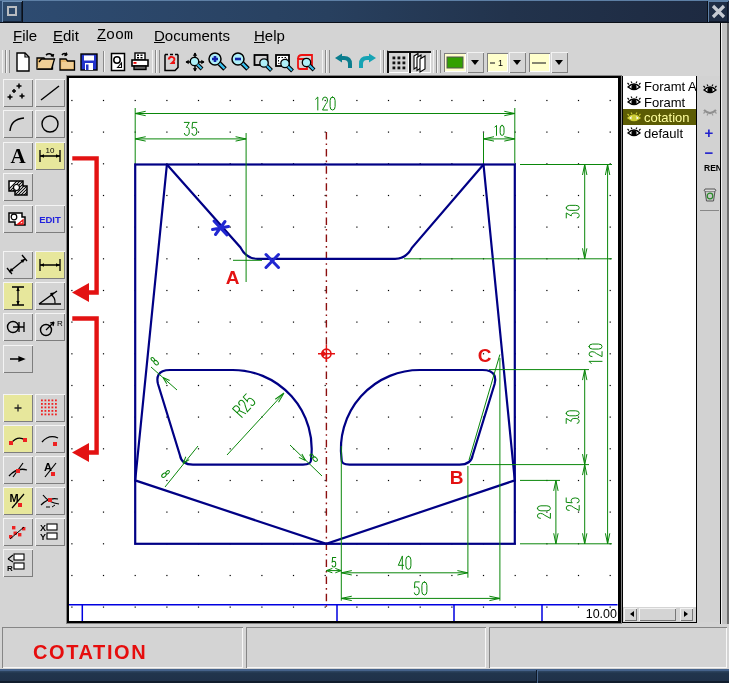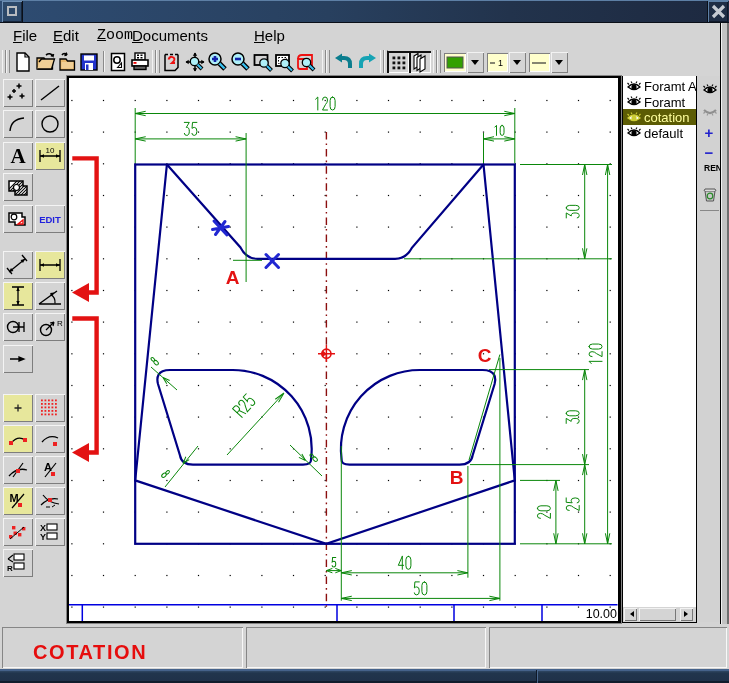--- a/index.html
+++ b/index.html
@@ -69,21 +69,21 @@
     </div>
 <div id="cbtn" class="abs">
       <svg class="xg" viewBox="0 0 15 15">
 <path d="M2,2 L13,13 M13,2 L2,13" stroke="#c6cad2" stroke-width="3.2"></path>
       </svg>
     </div>
 <div id="menubar" class="abs"></div>
 <div class="mi" style="left:13px;top:27px;"><u>F</u>ile</div>
 <div class="mi" style="left:53px;top:27px;"><u>E</u>dit</div>
 <div class="mi" style="left:97px;top:27px;font-family:Liberation Mono, monospace;"><u>Z</u>oom</div>
-<div class="mi" style="left:132px;top:27px;"><u>D</u>ocuments</div>
+<div class="mi" style="left:154px;top:27px;"><u>D</u>ocuments</div>
 <div class="mi" style="left:254px;top:27px;"><u>H</u>elp</div>
 <div id="toolbar" class="abs"></div>
 <div class="handle" style="left:2px;top:50px;"></div>
 <div class="sep1" style="left:103px;top:51px;"></div>
 <div class="handle" style="left:152px;top:50px;"></div>
 <div class="handle" style="left:322px;top:50px;"></div>
 <div class="handle" style="left:380px;top:50px;"></div>
 <div class="handle" style="left:433px;top:50px;"></div>
 <div class="tbtn" style="left:12px;top:51px;">
       <svg width="22" height="22" viewBox="0 0 22 22">

